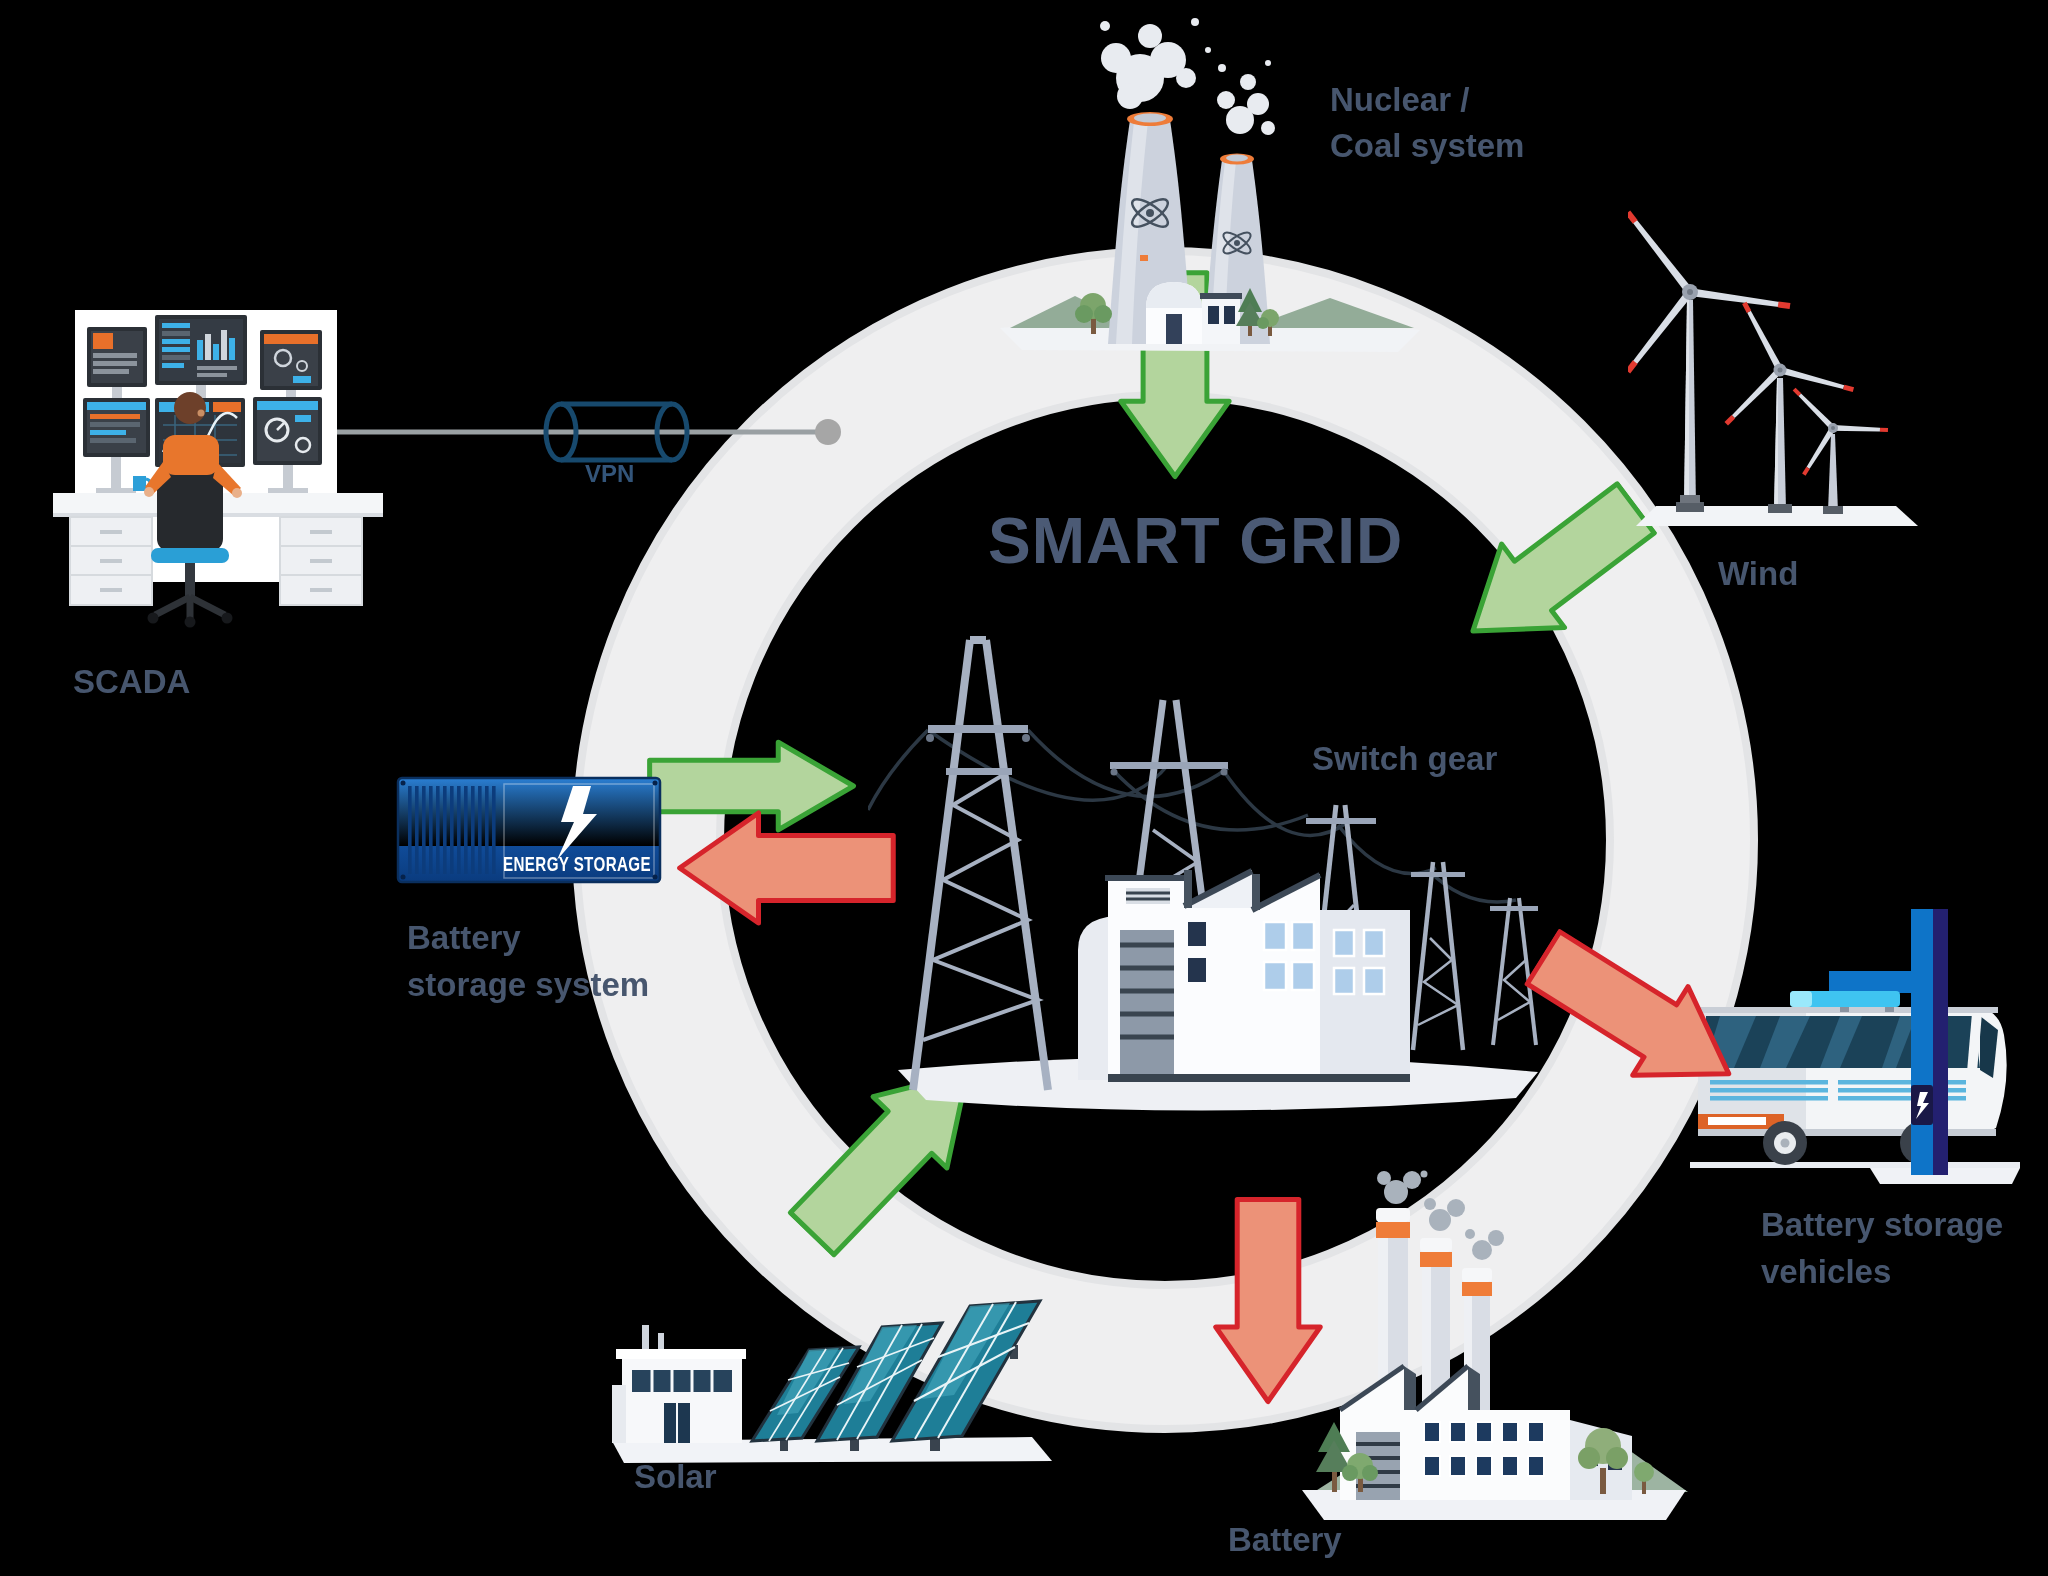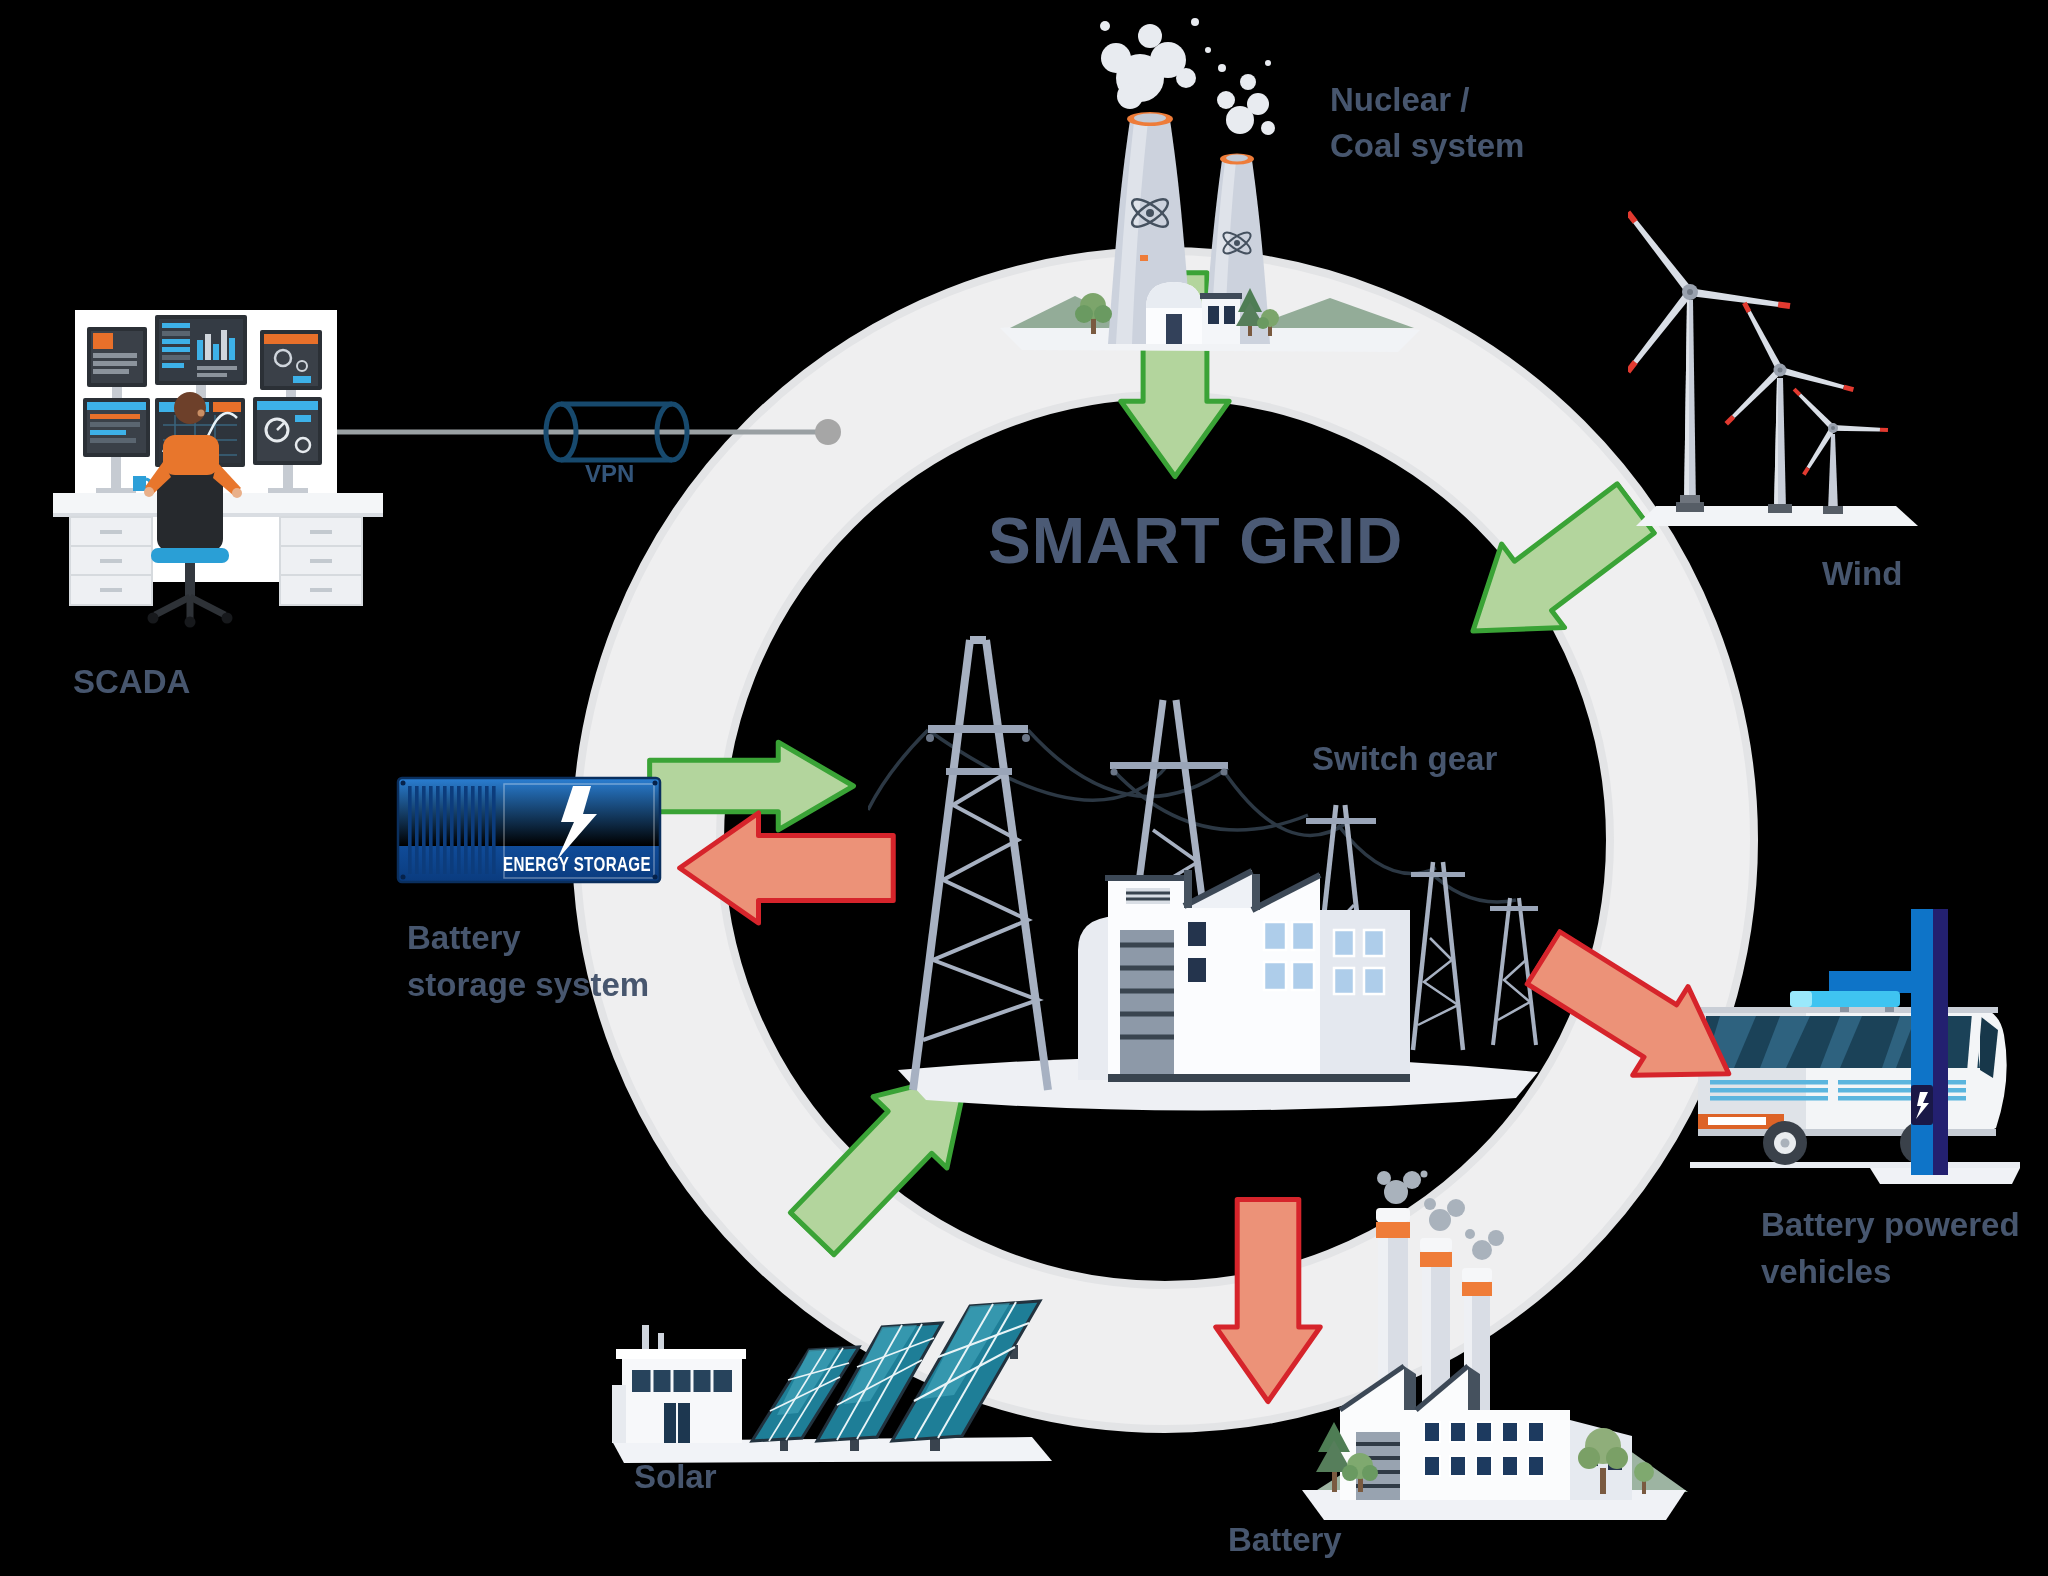--- a/index.html
+++ b/index.html
@@ -658,30 +658,30 @@
 
   <svg class="arrow red" style="left:1524px;top:960px;width:225px;height:112px;transform:rotate(32deg)" viewBox="0 0 240 120" preserveAspectRatio="none">
     <polygon points="3,27 150,27 150,4 236,60 150,116 150,93 3,93"></polygon>
   </svg>
 
   <div id="title">SMART GRID</div>
 
   <div class="lbl" style="left:1330px;top:76px">Nuclear /</div>
   <div class="lbl" style="left:1330px;top:122px">Coal system</div>
 
-  <div class="lbl" style="left:1822px;top:550px">Wind</div>
+  <div class="lbl" style="left:1718px;top:550px">Wind</div>
 
   <div class="lbl" style="left:73px;top:658px">SCADA</div>
 
   <div class="lbl small" style="left:585px;top:460px">VPN</div>
 
   <div class="lbl" style="left:407px;top:914px">Battery</div>
   <div class="lbl" style="left:407px;top:961px">storage system</div>
 
   <div class="lbl" style="left:1312px;top:735px">Switch gear</div>
 
-  <div class="lbl" style="left:1761px;top:1201px">Battery powered</div>
+  <div class="lbl" style="left:1761px;top:1201px">Battery storage</div>
   <div class="lbl" style="left:1761px;top:1248px">vehicles</div>
 
   <div class="lbl" style="left:634px;top:1453px">Solar</div>
 
   <div class="lbl" style="left:1228px;top:1516px">Battery</div>
 </div>
 
 </body></html>

